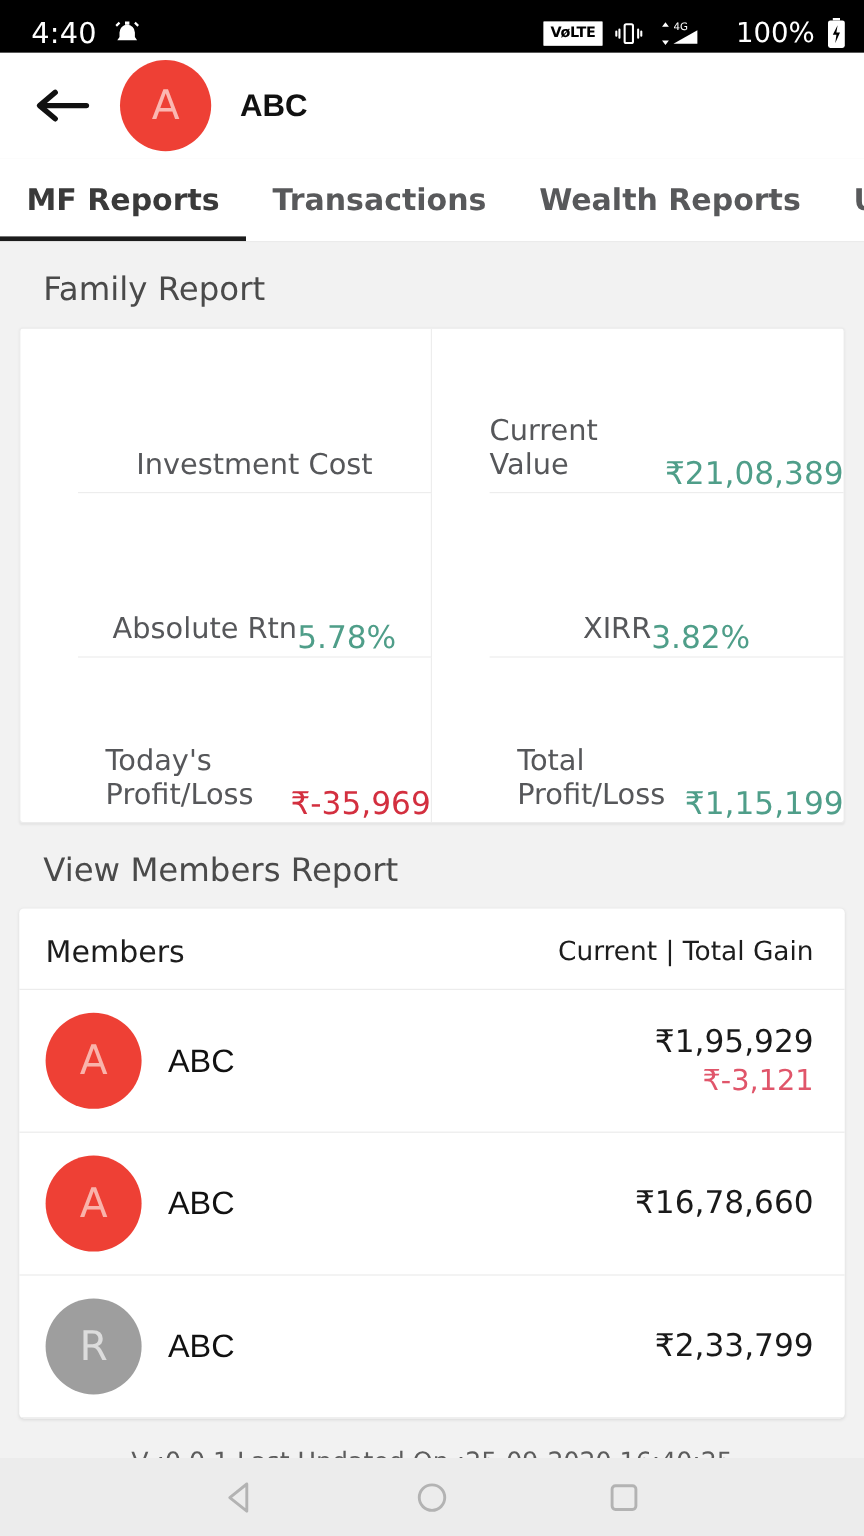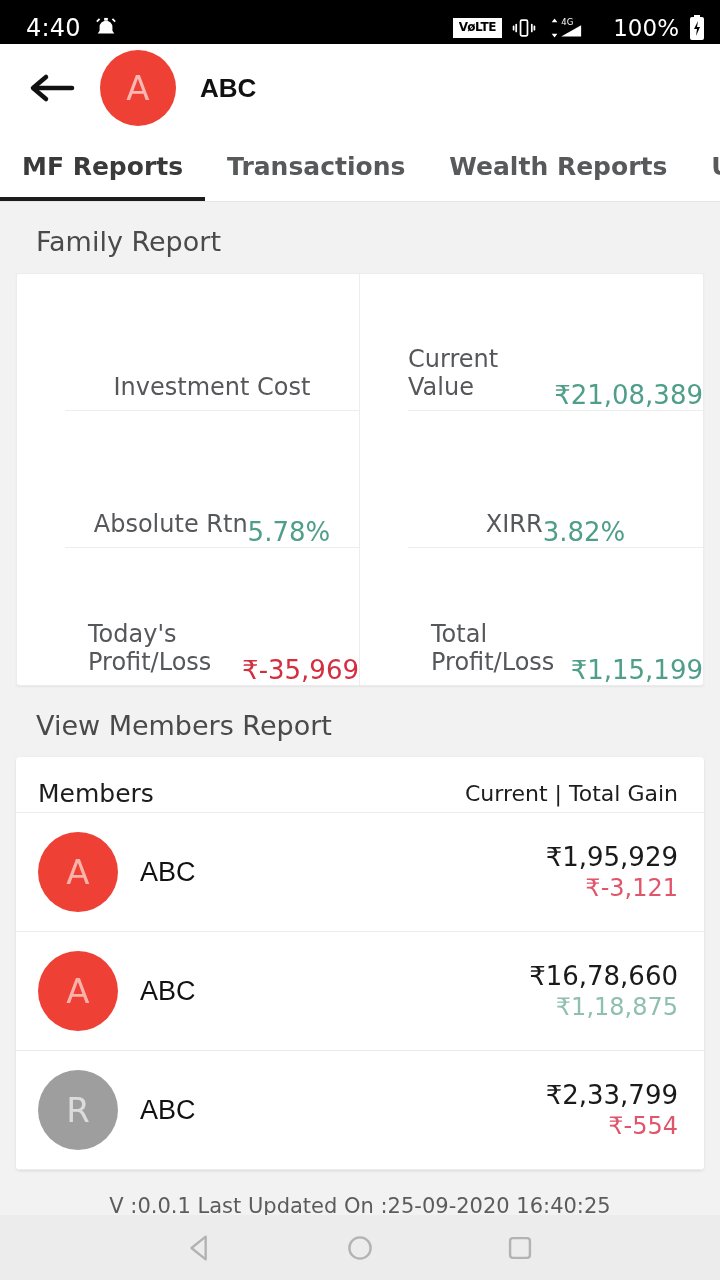--- a/index.html
+++ b/index.html
@@ -92,21 +92,21 @@
   .neg { color:#d32f3f; }
 
   
   .members-card {
     margin:0 16px 0 16px; background:#fff;
     border-radius:4px; box-shadow:0 1px 3px rgba(0,0,0,.10);
     overflow:hidden;
   }
   .members-head {
     display:flex; align-items:center; justify-content:space-between;
-    padding:22px 26px 4px 22px; border-bottom:1px solid #ececec;
+    padding:22px 26px 16px 22px; border-bottom:1px solid #ececec;
   }
   .mh-left { font-size:25px; color:#1d1d1d; }
   .mh-right { font-size:22px; color:#1d1d1d; }
   .member-row {
     display:flex; align-items:center; justify-content:space-between;
     padding:19px 26px 19px 22px; border-bottom:1px solid #ececec;
     cursor:pointer;
   }
   .mr-left { display:flex; align-items:center; }
   .m-avatar {
@@ -263,34 +263,32 @@
 
       <div class="member-row">
         <div class="mr-left">
           <div class="m-avatar red">
             <span>A</span>
           </div>
           <div class="m-name">ABC</div>
         </div>
         <div class="mr-right">
           <div class="mr-current">₹16,78,660</div>
-          <div class="mr-gain pos">₹1,18,875</div>
         </div>
       </div>
 
       <div class="member-row">
         <div class="mr-left">
           <div class="m-avatar gray">
             <span>R</span>
           </div>
           <div class="m-name">ABC</div>
         </div>
         <div class="mr-right">
           <div class="mr-current">₹2,33,799</div>
-          <div class="mr-gain neg">₹-554</div>
         </div>
       </div>
     </div>
 
     <div class="footer-version">V :0.0.1 Last Updated On :25-09-2020 16:40:25</div>
   </div>
 
   <div class="navbar">
     <span class="nav-btn">
       <svg width="34" height="34" viewBox="0 0 24 24" fill="none" stroke="#b3b3b3" stroke-width="1.7" stroke-linejoin="round">

